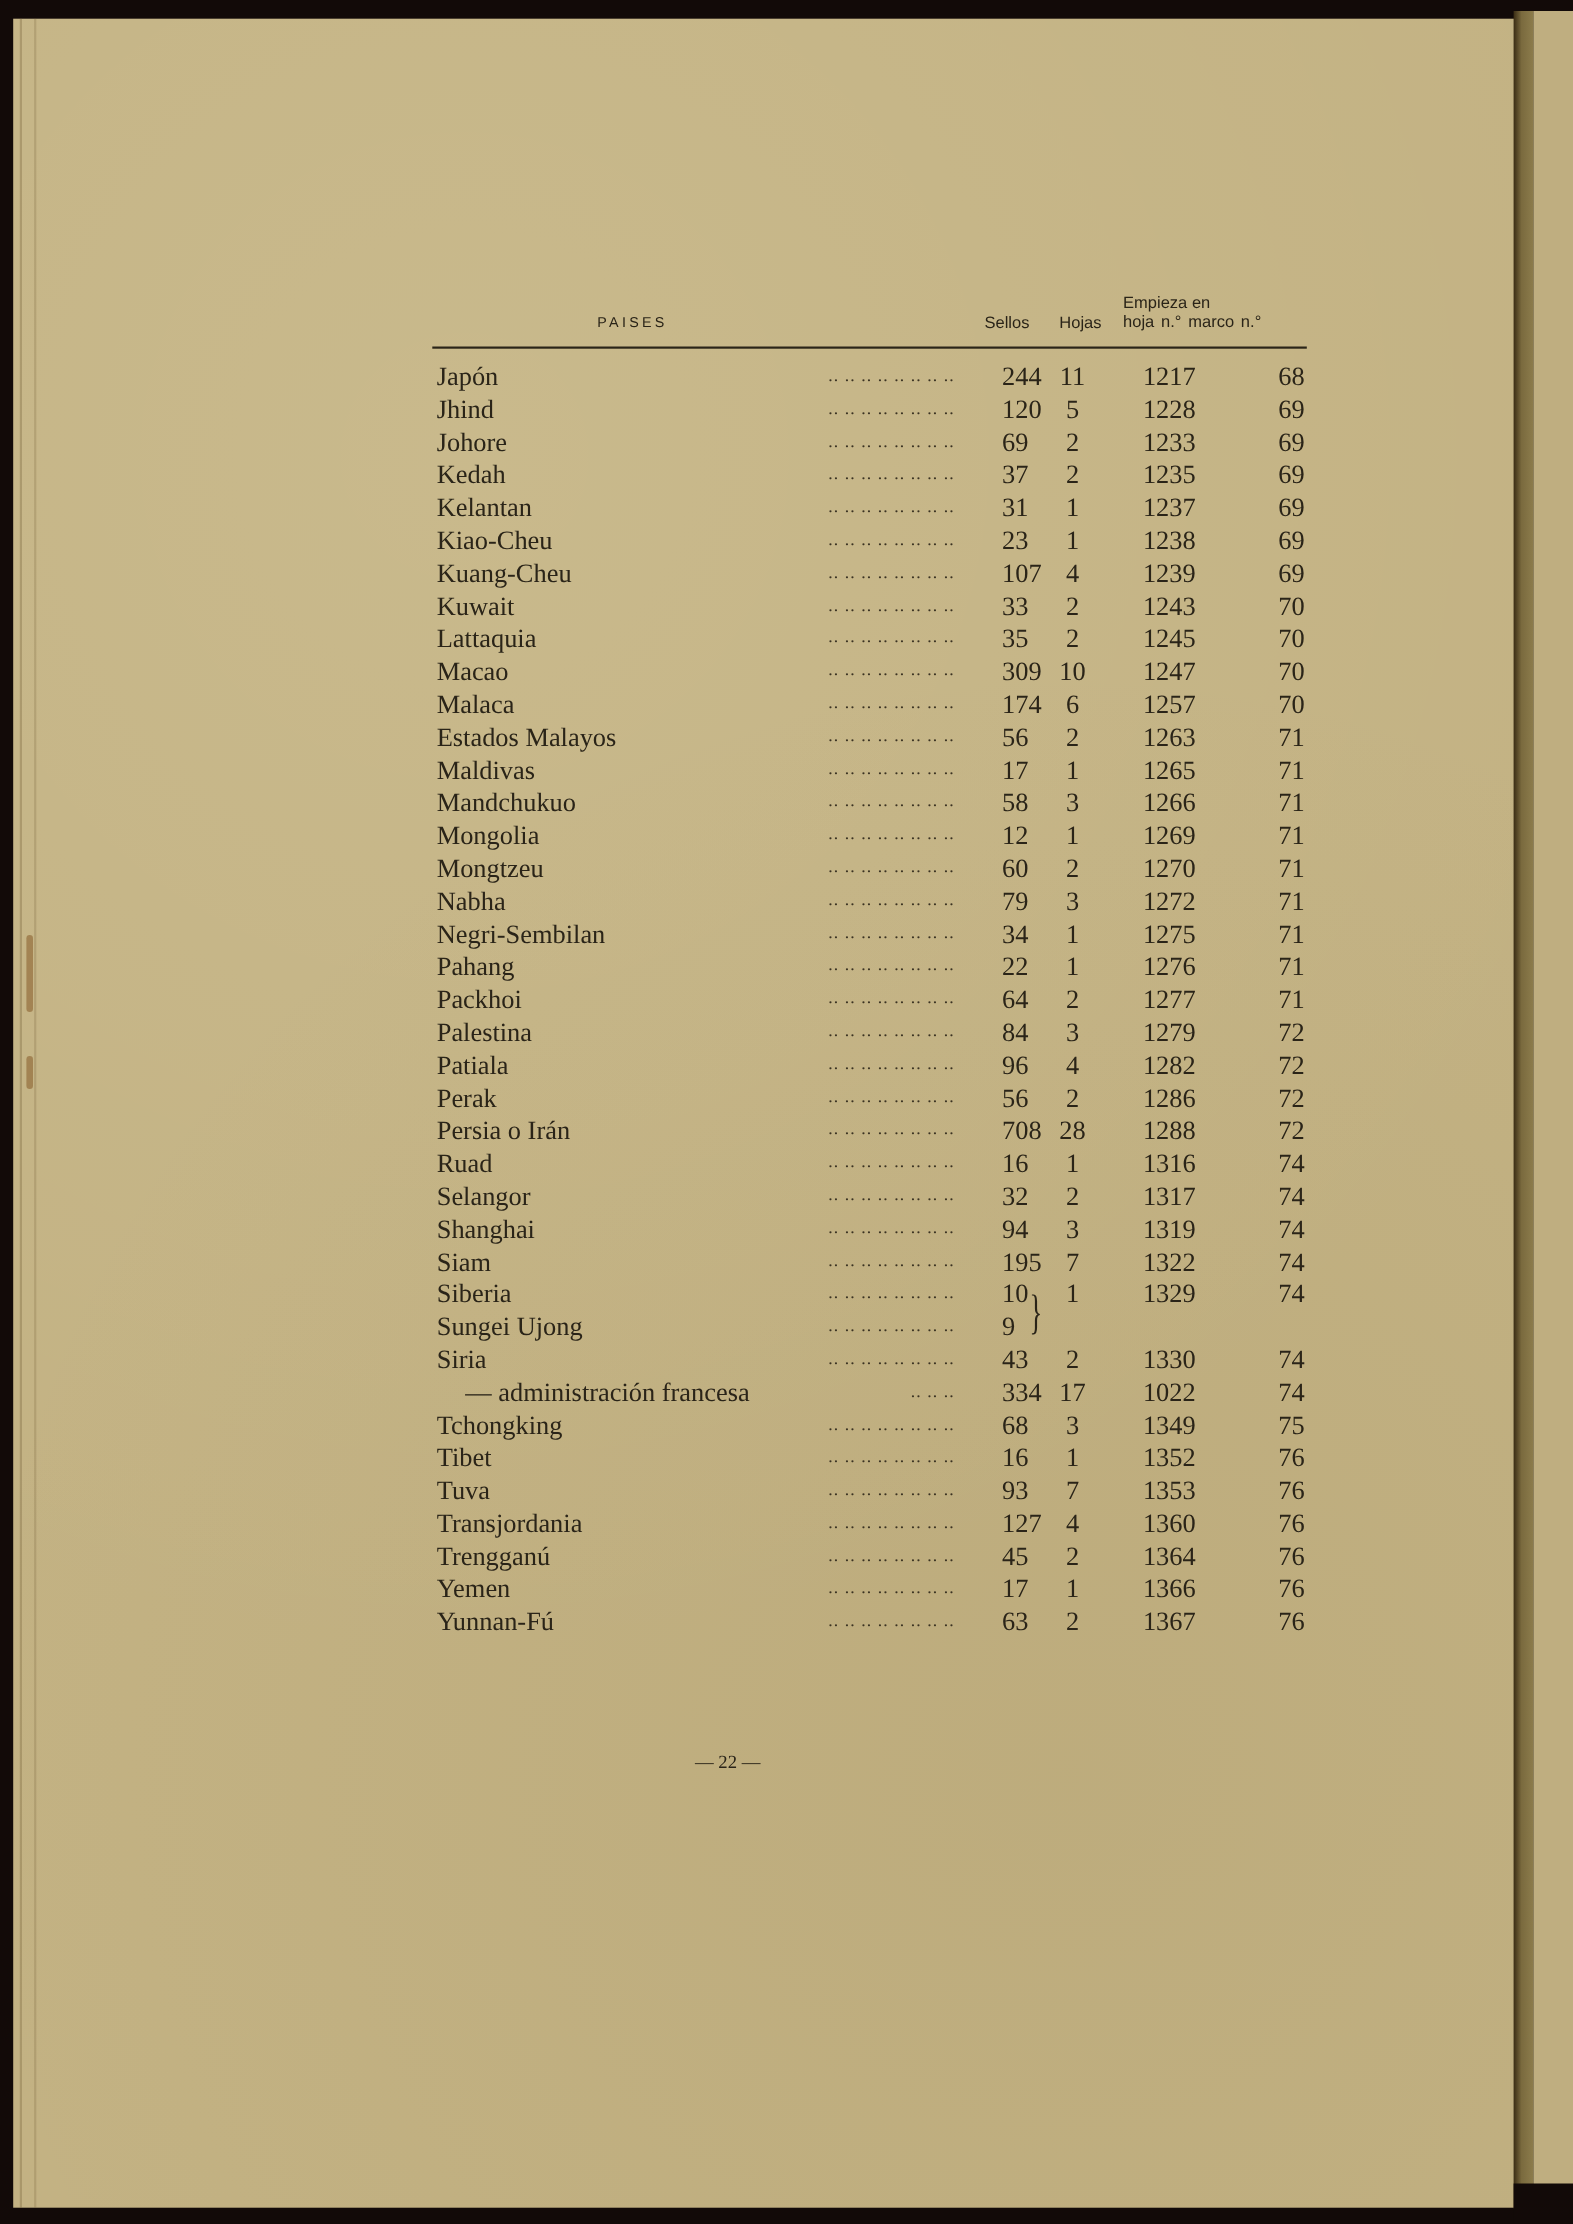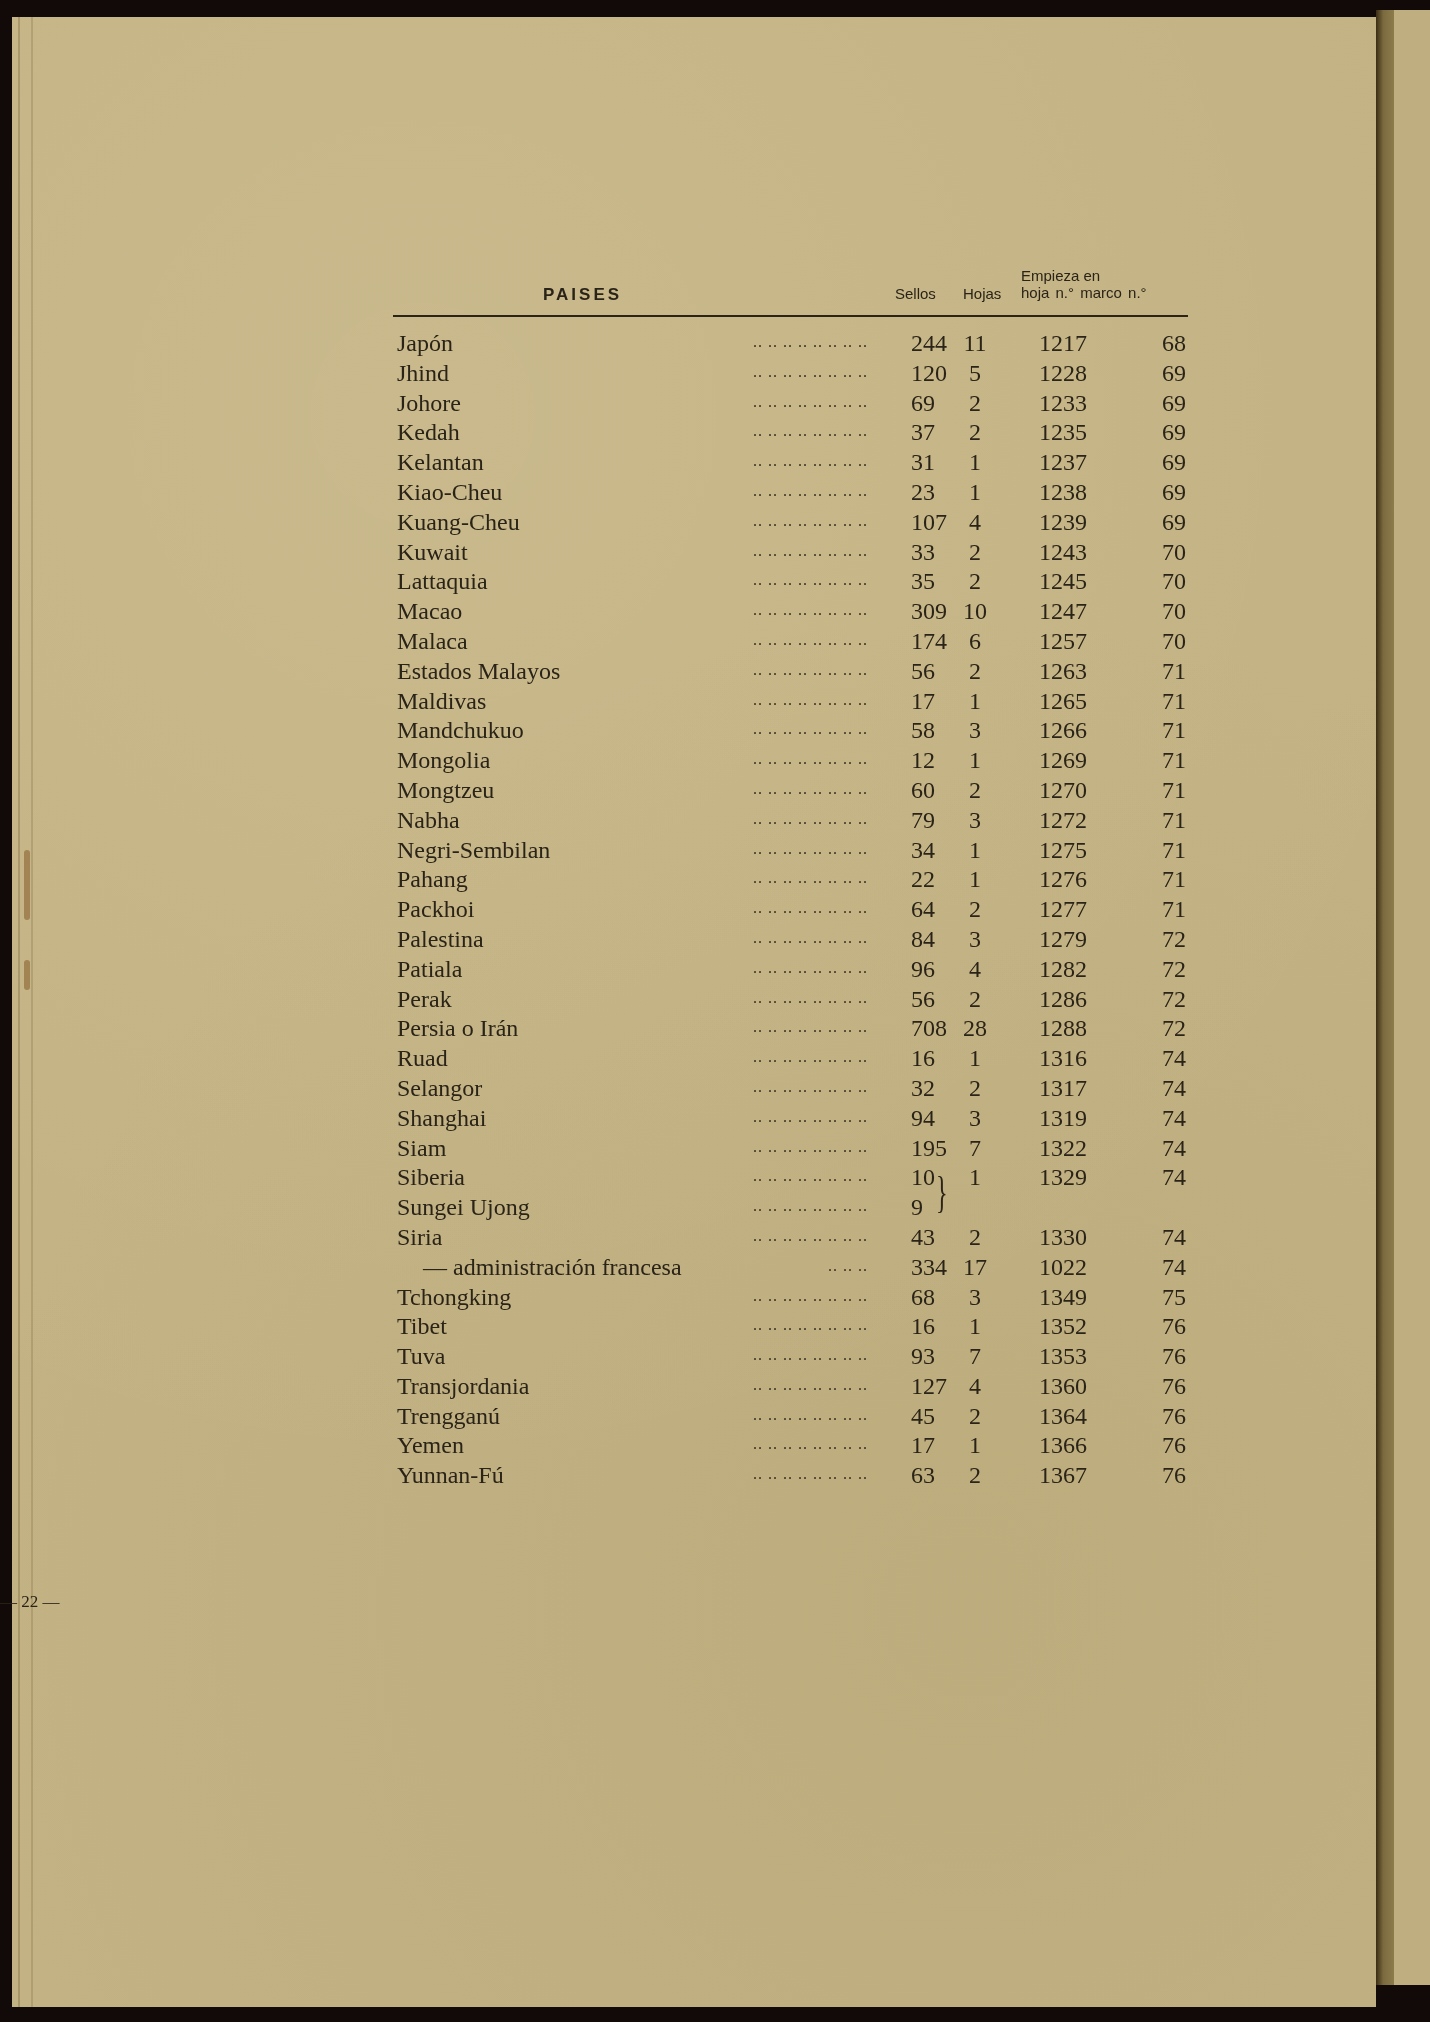--- a/index.html
+++ b/index.html
@@ -88,23 +88,22 @@
       height: 50px;
       border-bottom: 2px solid #2a2418;
       font-family: "Liberation Sans", "DejaVu Sans", sans-serif;
       font-size: 15px;
       letter-spacing: 0;
     }
     .head .col-name {
       position: absolute;
       left: 150px;
       top: 20px;
-      font-size: 17px;
+      font-size: 13px;
       letter-spacing: 3px;
-      font-weight: bold;
     }
     .head .col-sellos {
       position: absolute;
       left: 502px;
       top: 20px;
     }
     .head .col-hojas {
       position: absolute;
       left: 570px;
       top: 20px;
@@ -195,21 +194,21 @@
     .grouped {
       position: absolute;
       top: 14px;
     }
 
     .page-number {
       position: absolute;
       left: 0;
       width: 1323px;
       top: 1592px;
-      text-align: left;
+      text-align: center;
       font-family: "Liberation Serif", "DejaVu Serif", serif;
       font-size: 17px;
       color: #2a2418;
     }
   </style>
 </head>
 <body>
 
 <div class="scan">
   <div class="page"></div>

